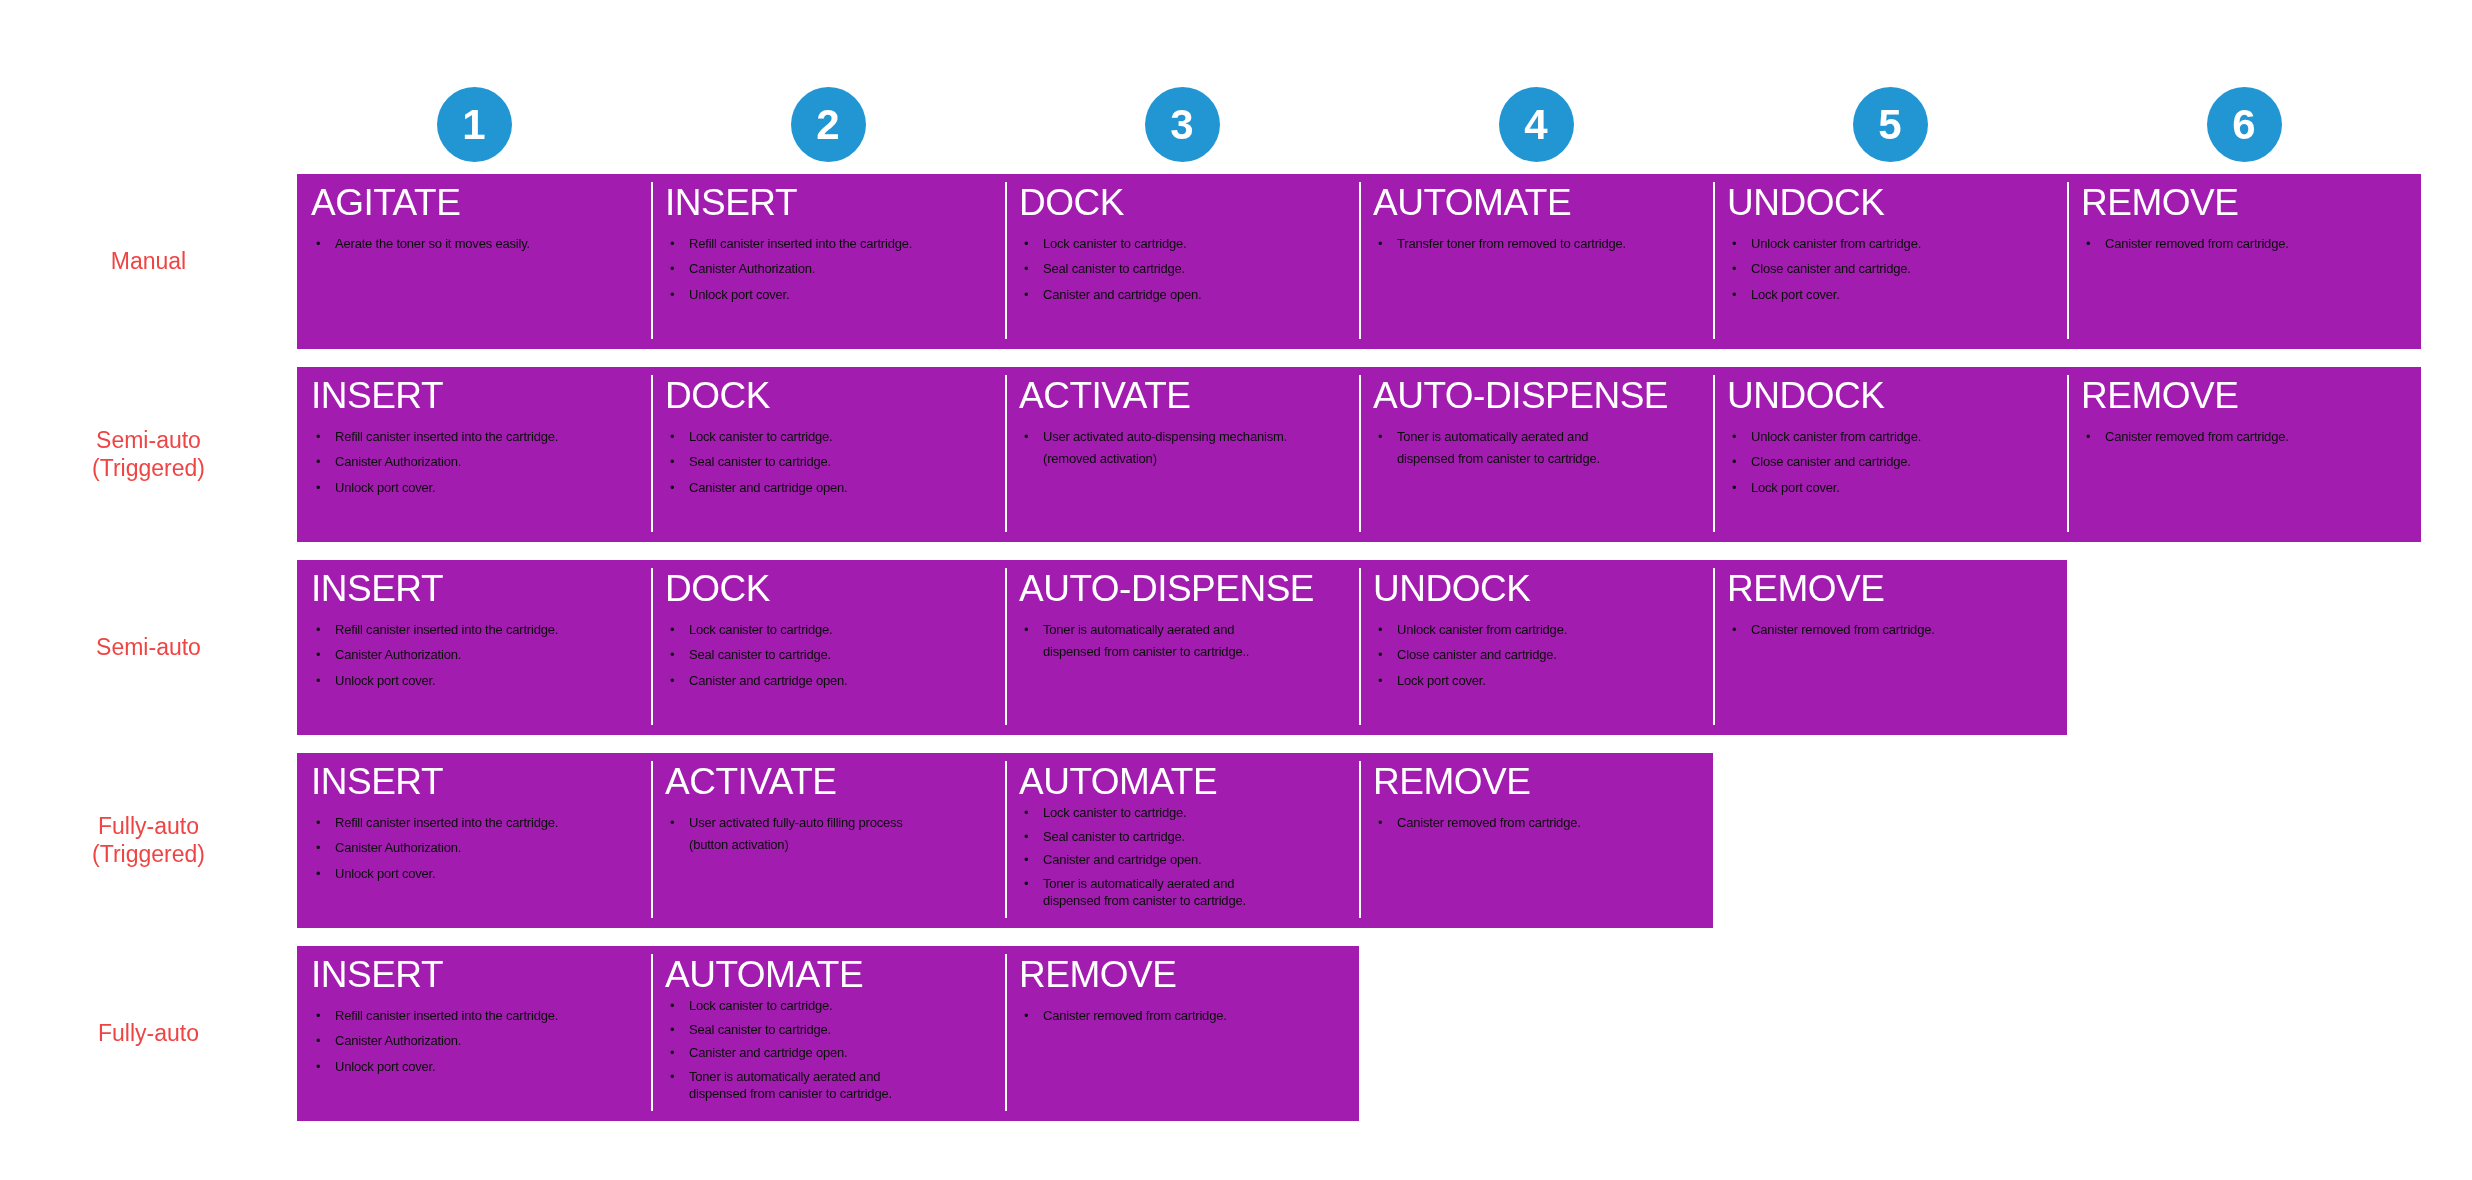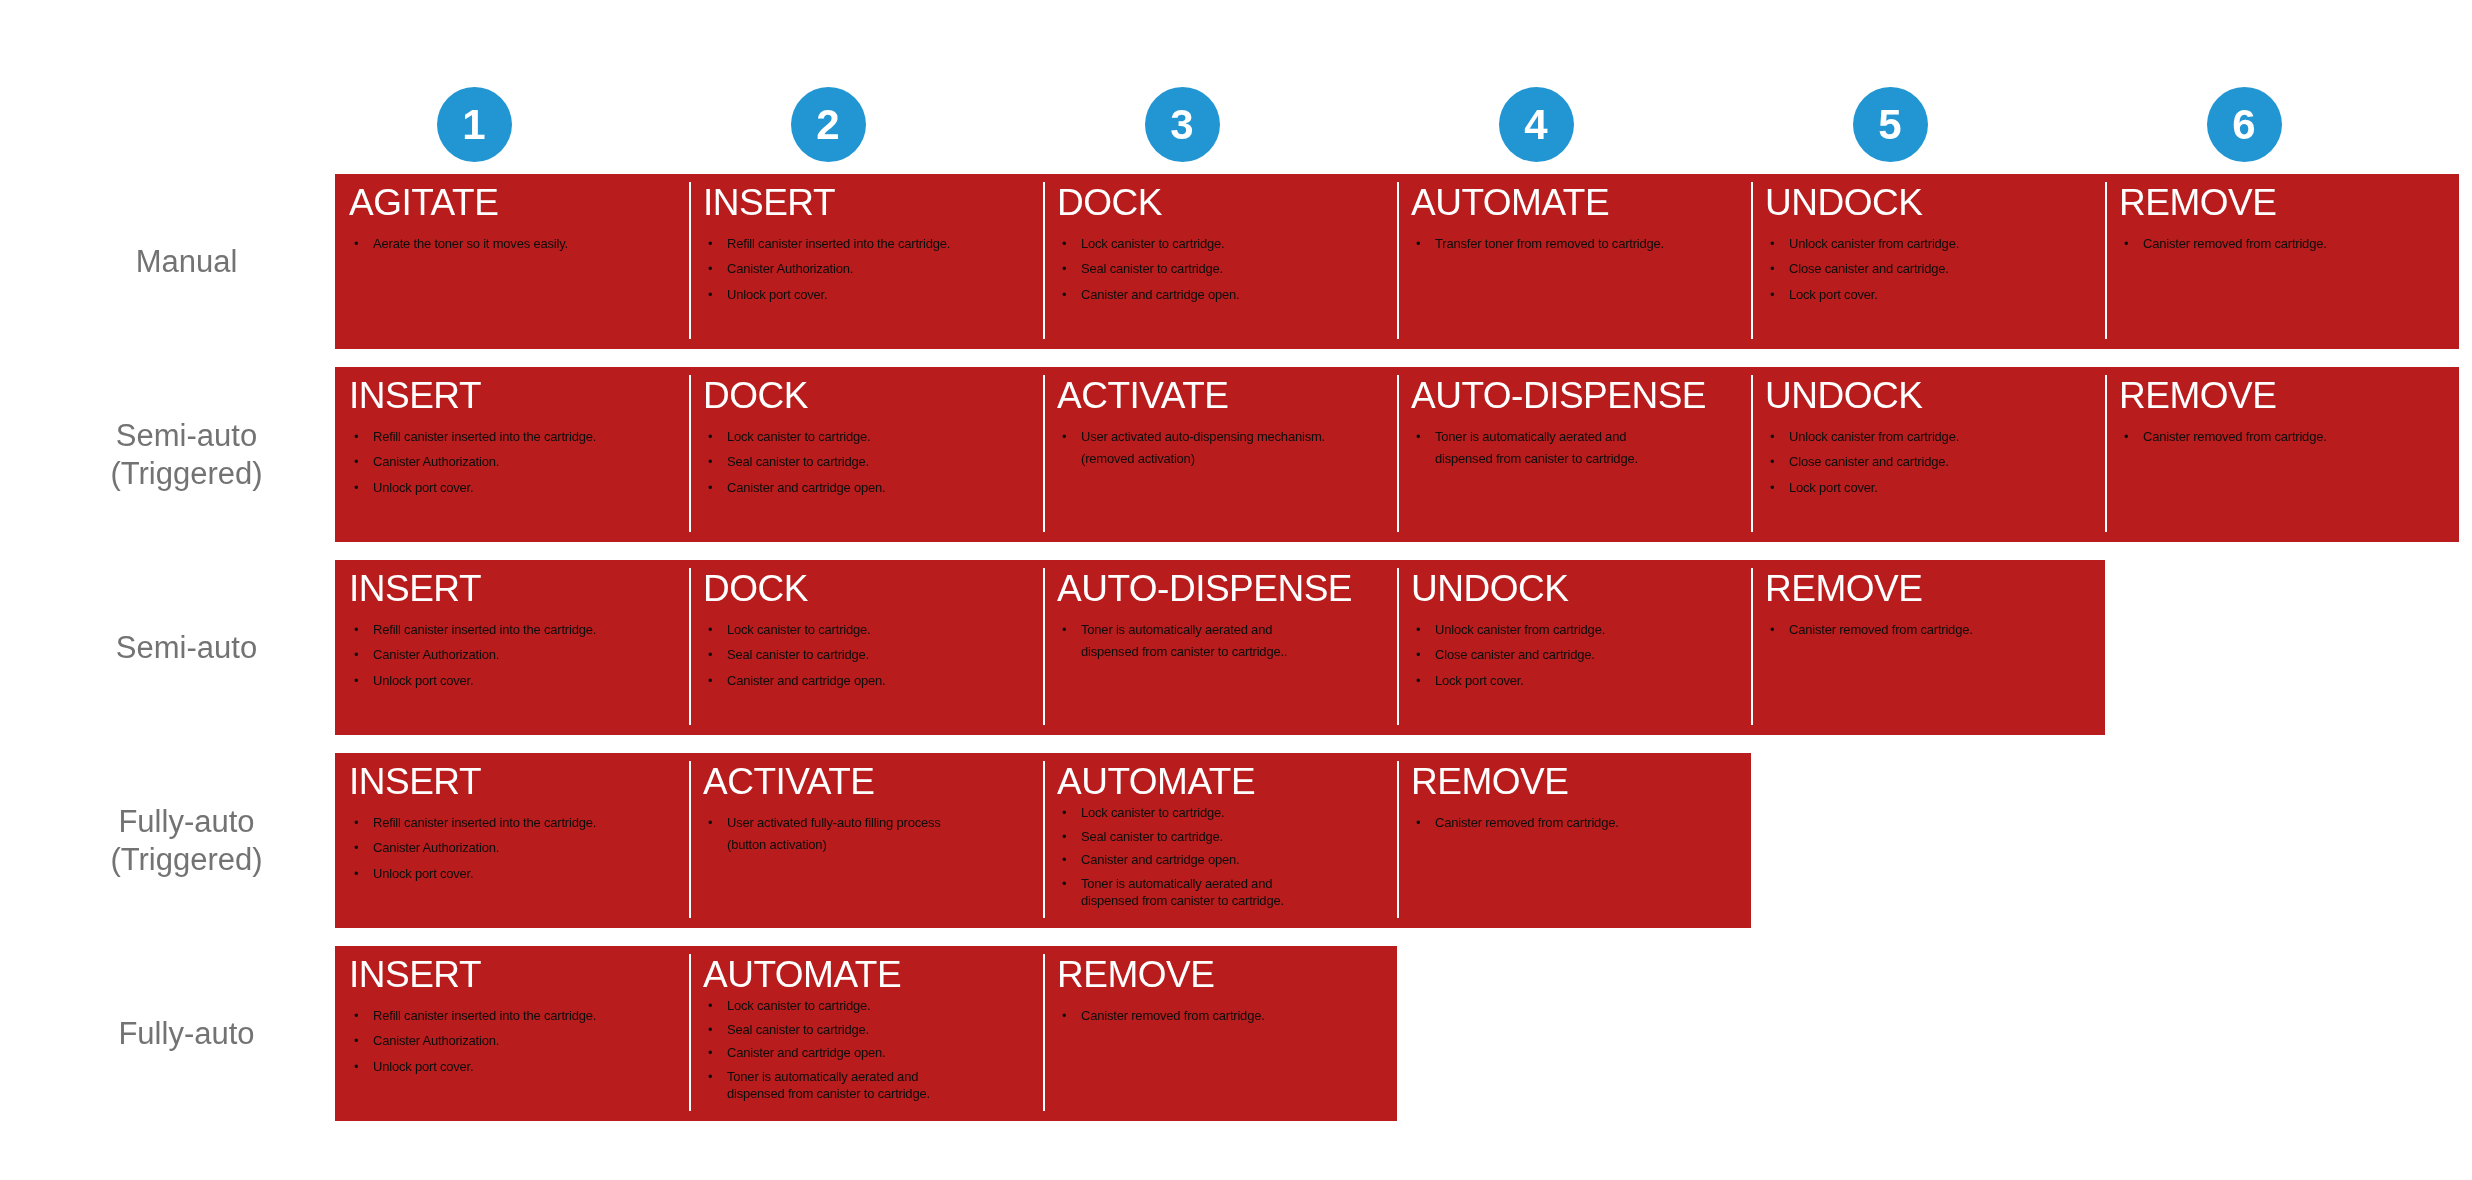--- a/index.html
+++ b/index.html
@@ -47,29 +47,28 @@
     height: 175px;
     margin-bottom: 18px;
   }
   .row-label {
     width: 297px;
     flex: 0 0 297px;
     display: flex;
     align-items: center;
     justify-content: center;
     text-align: center;
-    font-size: 31px;
+    font-size: 23px;
     line-height: 1.2;
-    color: #737373;
+    color: #ef4444;
     white-space: pre-line;
-    margin-left: 38px;
   }
   .band {
     display: flex;
-    background: #b91c1c;
+    background: #a21caf;
     height: 100%;
   }
   .cell {
     width: 354px;
     flex: 0 0 354px;
     position: relative;
     box-sizing: border-box;
     padding: 9px 12px 0 14px;
     overflow: hidden;
   }

